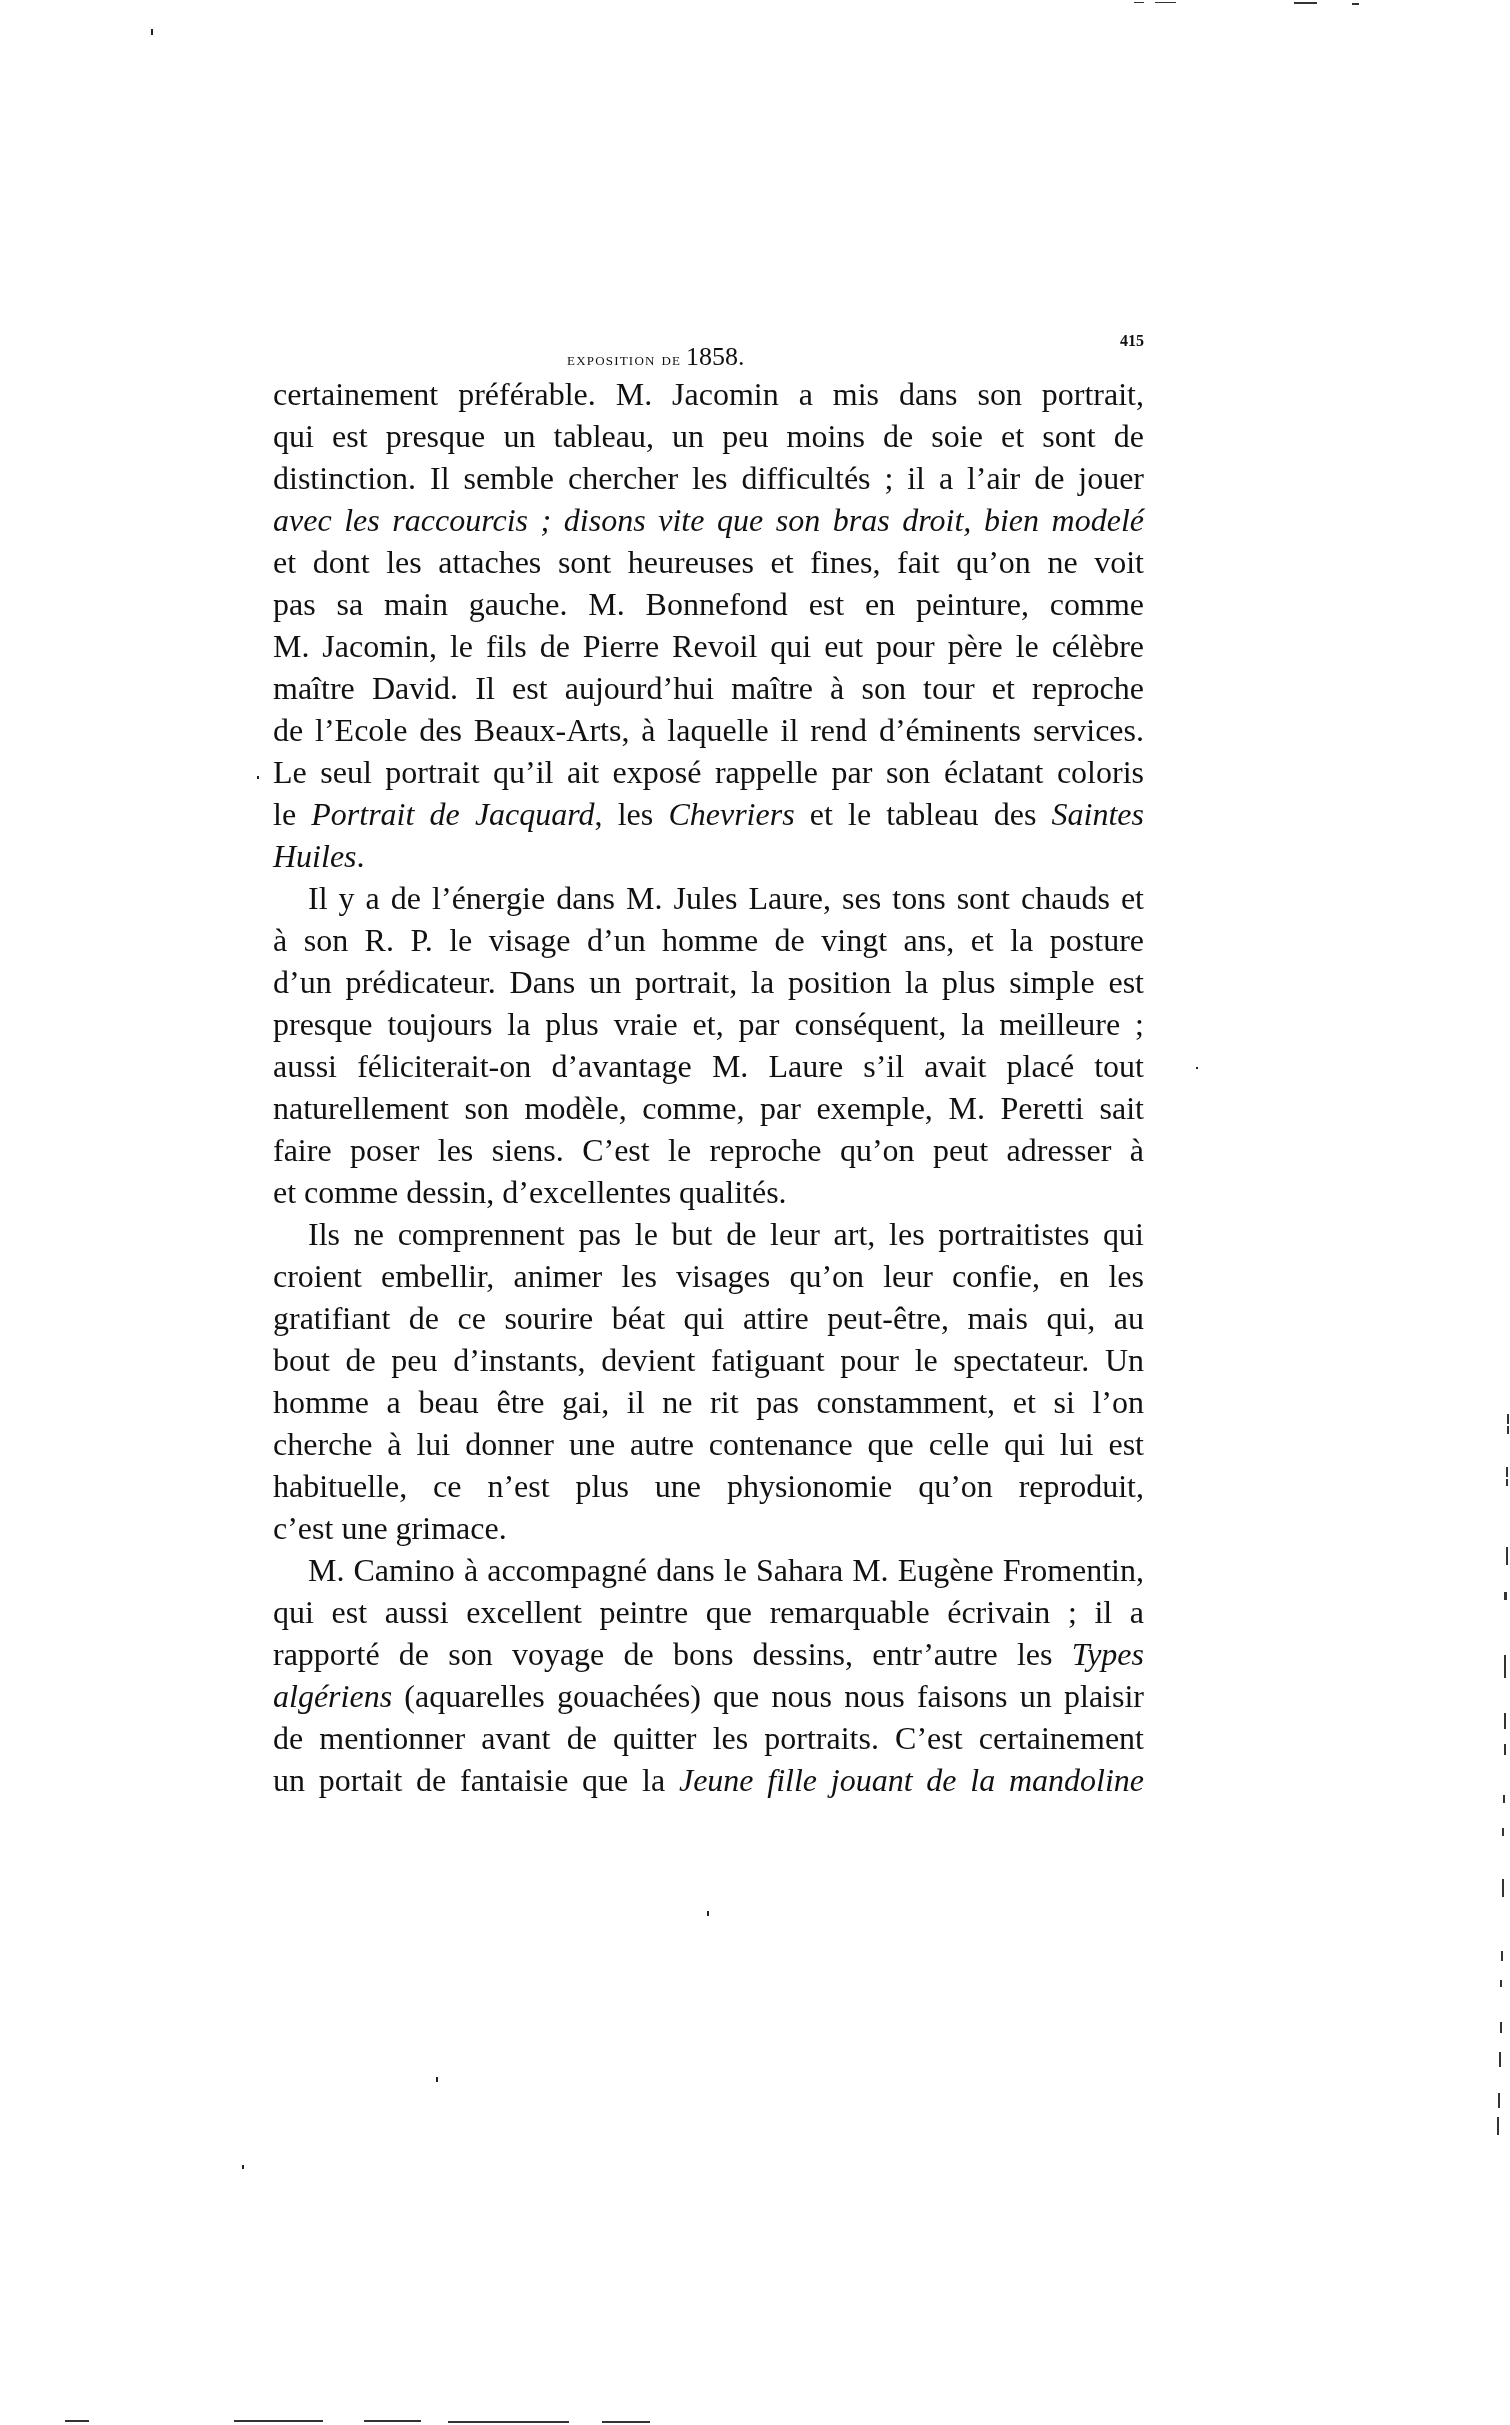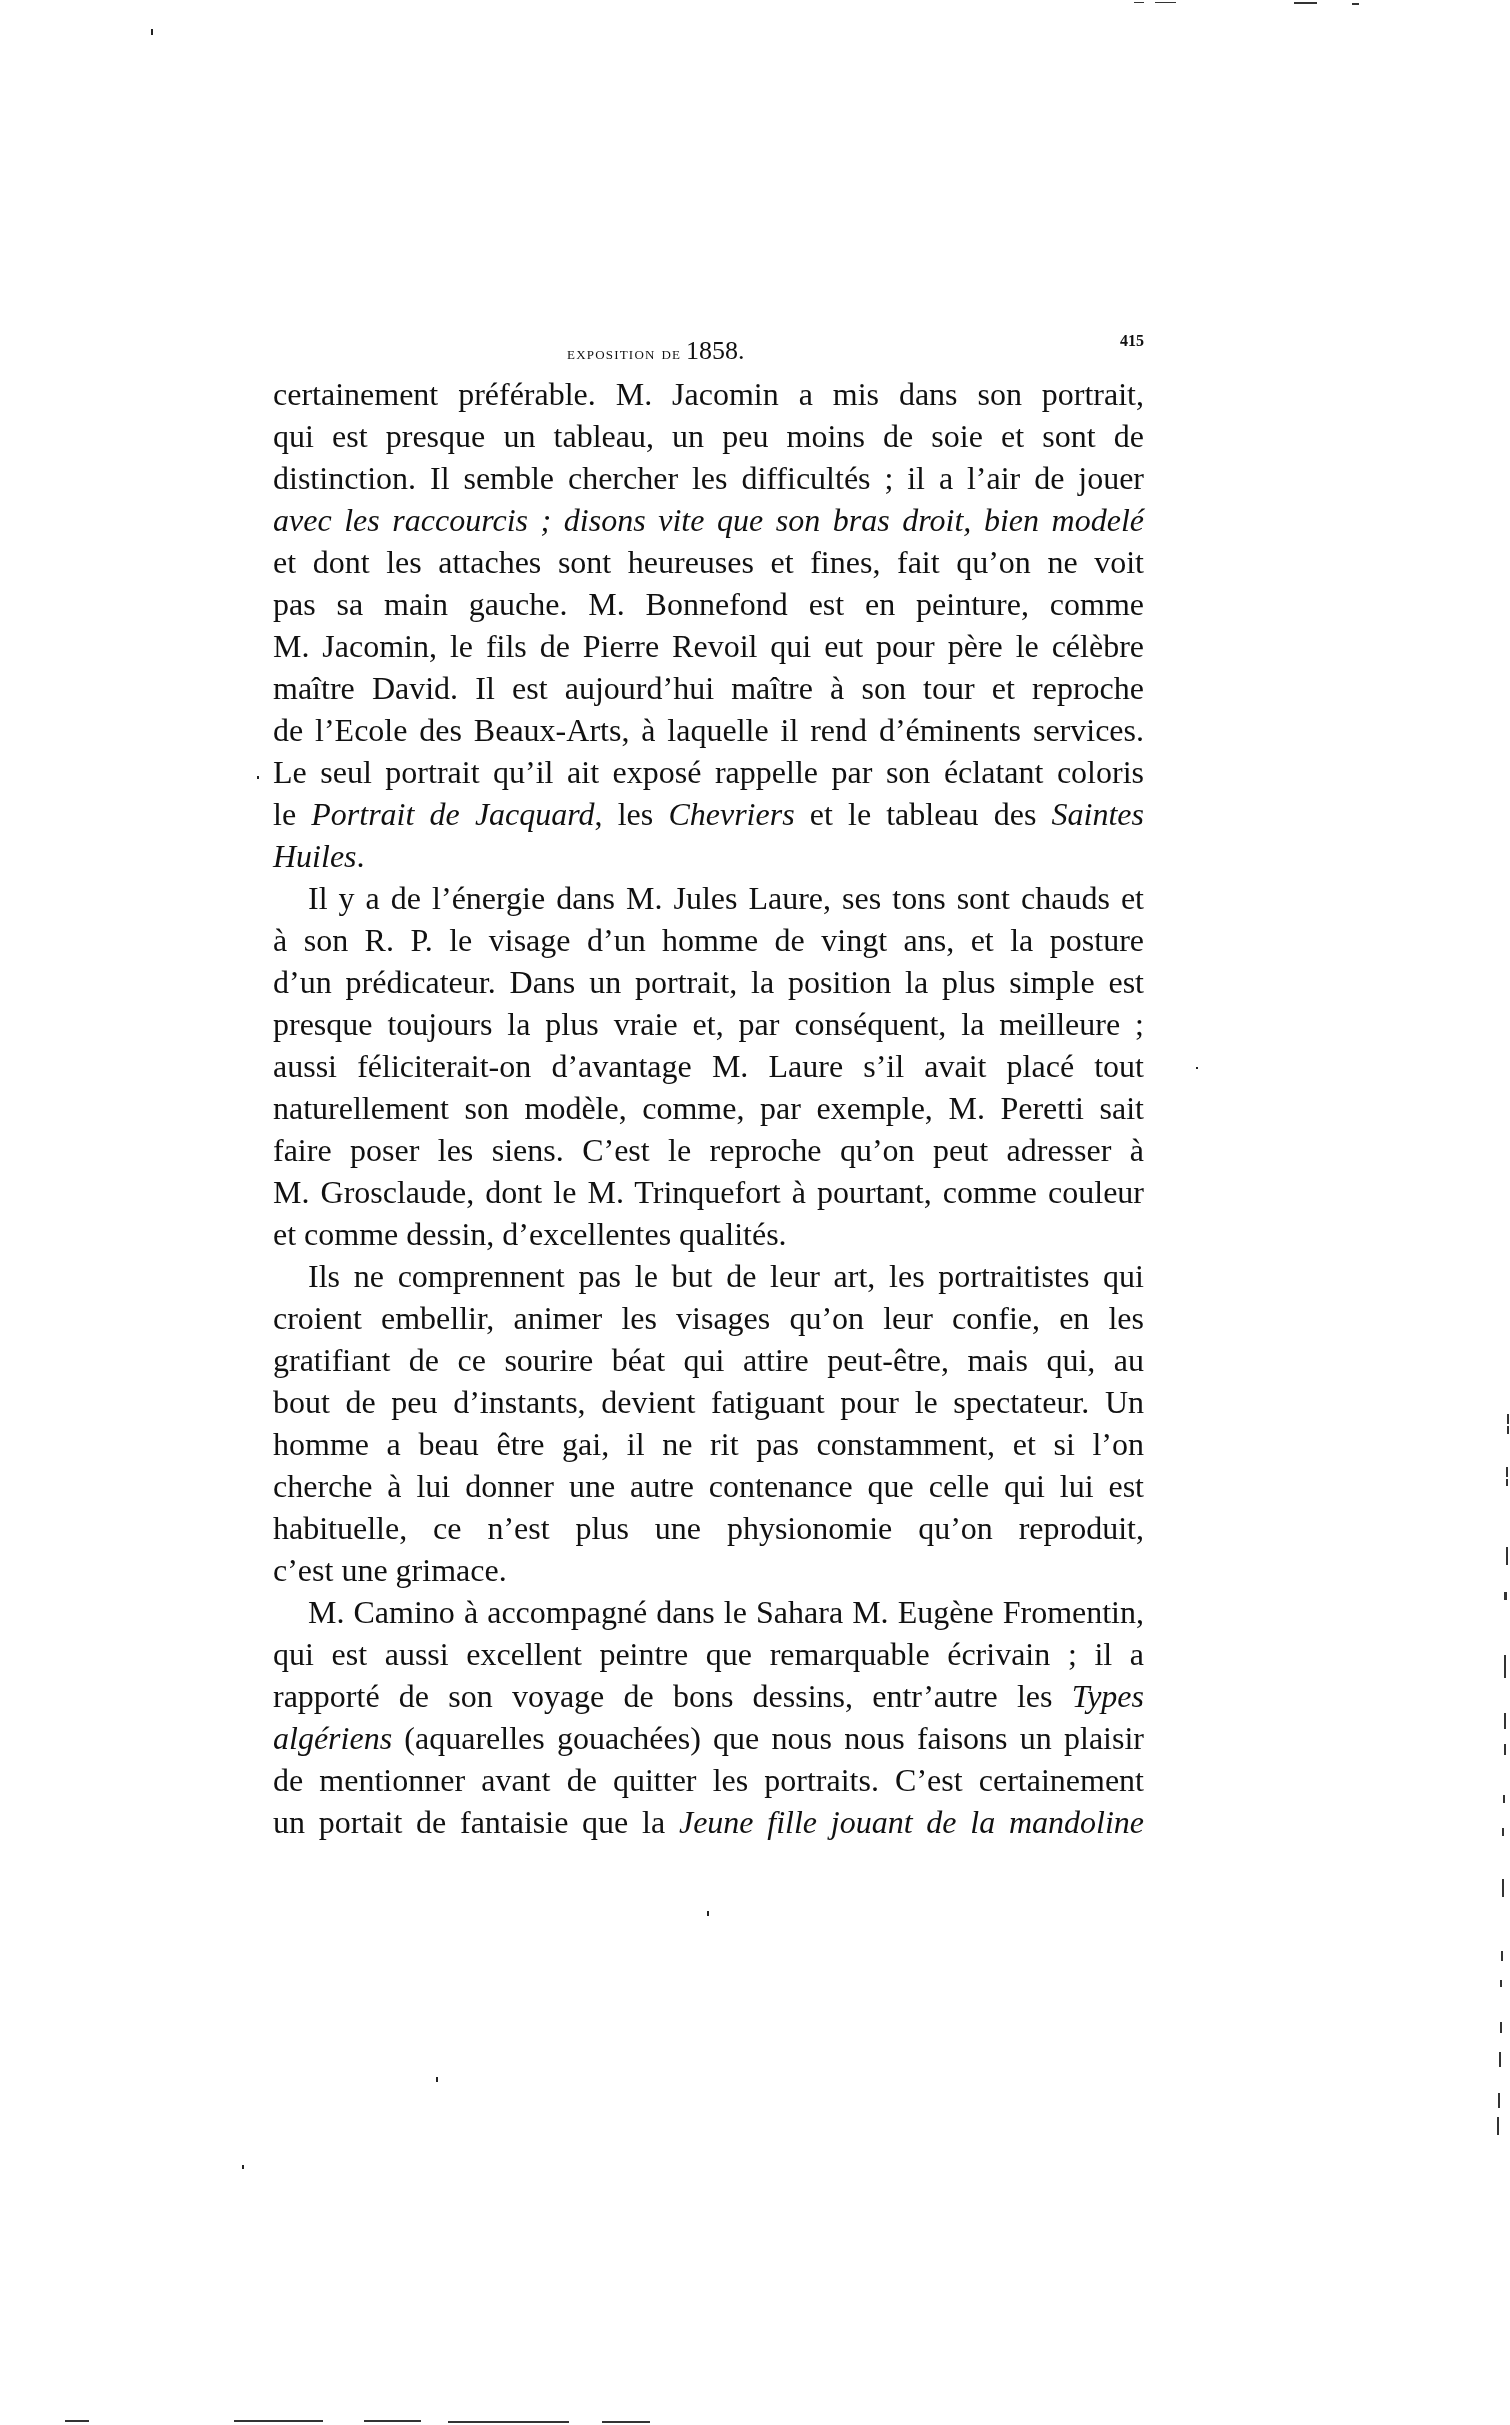--- a/index.html
+++ b/index.html
@@ -25,21 +25,21 @@
     .running-head {
       position: absolute;
       top: 323px;
       left: 273px;
       width: 871px;
       height: 36px;
     }
     .running-title {
       position: absolute;
       left: 294px;
-      top: 10px;
+      top: 16px;
       font-size: 18.6px;
       letter-spacing: 1.2px;
       font-variant: small-caps;
       white-space: nowrap;
       line-height: 36px;
     }
     .running-title .year {
       font-size: 26px;
       letter-spacing: 0;
       margin-left: 4.8px;
@@ -109,21 +109,20 @@
       <div class="line" style="width: 871px; box-sizing: border-box;"><span>Le seul portrait qu’il ait exposé rappelle par son éclatant coloris</span></div>
       <div class="line" style="width: 871px; box-sizing: border-box;"><span>le </span><span class="it">Portrait de Jacquard</span><span>, les </span><span class="it">Chevriers</span><span> et le tableau des </span><span class="it">Saintes</span></div>
       <div class="line last" style="width: 871px; box-sizing: border-box;"><span class="it">Huiles</span><span>.</span></div>
       <div class="line indent" style="width: 871px; box-sizing: border-box;"><span>Il y a de l’énergie dans M. Jules Laure, ses tons sont chauds et</span></div>
       <div class="line" style="width: 871px; box-sizing: border-box;"><span>à son R. P. le visage d’un homme de vingt ans, et la posture</span></div>
       <div class="line" style="width: 871px; box-sizing: border-box;"><span>d’un prédicateur. Dans un portrait, la position la plus simple est</span></div>
       <div class="line" style="width: 871px; box-sizing: border-box;"><span>presque toujours la plus vraie et, par conséquent, la meilleure ;</span></div>
       <div class="line" style="width: 871px; box-sizing: border-box;"><span>aussi féliciterait-on d’avantage M. Laure s’il avait placé tout</span></div>
       <div class="line" style="width: 871px; box-sizing: border-box;"><span>naturellement son modèle, comme, par exemple, M. Peretti sait</span></div>
       <div class="line" style="width: 871px; box-sizing: border-box;"><span>faire poser les siens. C’est le reproche qu’on peut adresser à</span></div>
-      <div class="line" style="width: 871px; box-sizing: border-box;"><span>M. Grosclaude, dont le M. Trinquefort à pourtant, comme couleur</span></div>
       <div class="line last" style="width: 871px; box-sizing: border-box;"><span>et comme dessin, d’excellentes qualités.</span></div>
       <div class="line indent" style="width: 871px; box-sizing: border-box;"><span>Ils ne comprennent pas le but de leur art, les portraitistes qui</span></div>
       <div class="line" style="width: 871px; box-sizing: border-box;"><span>croient embellir, animer les visages qu’on leur confie, en les</span></div>
       <div class="line" style="width: 871px; box-sizing: border-box;"><span>gratifiant de ce sourire béat qui attire peut-être, mais qui, au</span></div>
       <div class="line" style="width: 871px; box-sizing: border-box;"><span>bout de peu d’instants, devient fatiguant pour le spectateur. Un</span></div>
       <div class="line" style="width: 871px; box-sizing: border-box;"><span>homme a beau être gai, il ne rit pas constamment, et si l’on</span></div>
       <div class="line" style="width: 871px; box-sizing: border-box;"><span>cherche à lui donner une autre contenance que celle qui lui est</span></div>
       <div class="line" style="width: 871px; box-sizing: border-box;"><span>habituelle, ce n’est plus une physionomie qu’on reproduit,</span></div>
       <div class="line last" style="width: 871px; box-sizing: border-box;"><span>c’est une grimace.</span></div>
       <div class="line indent" style="width: 871px; box-sizing: border-box;"><span>M. Camino à accompagné dans le Sahara M. Eugène Fromentin,</span></div>

